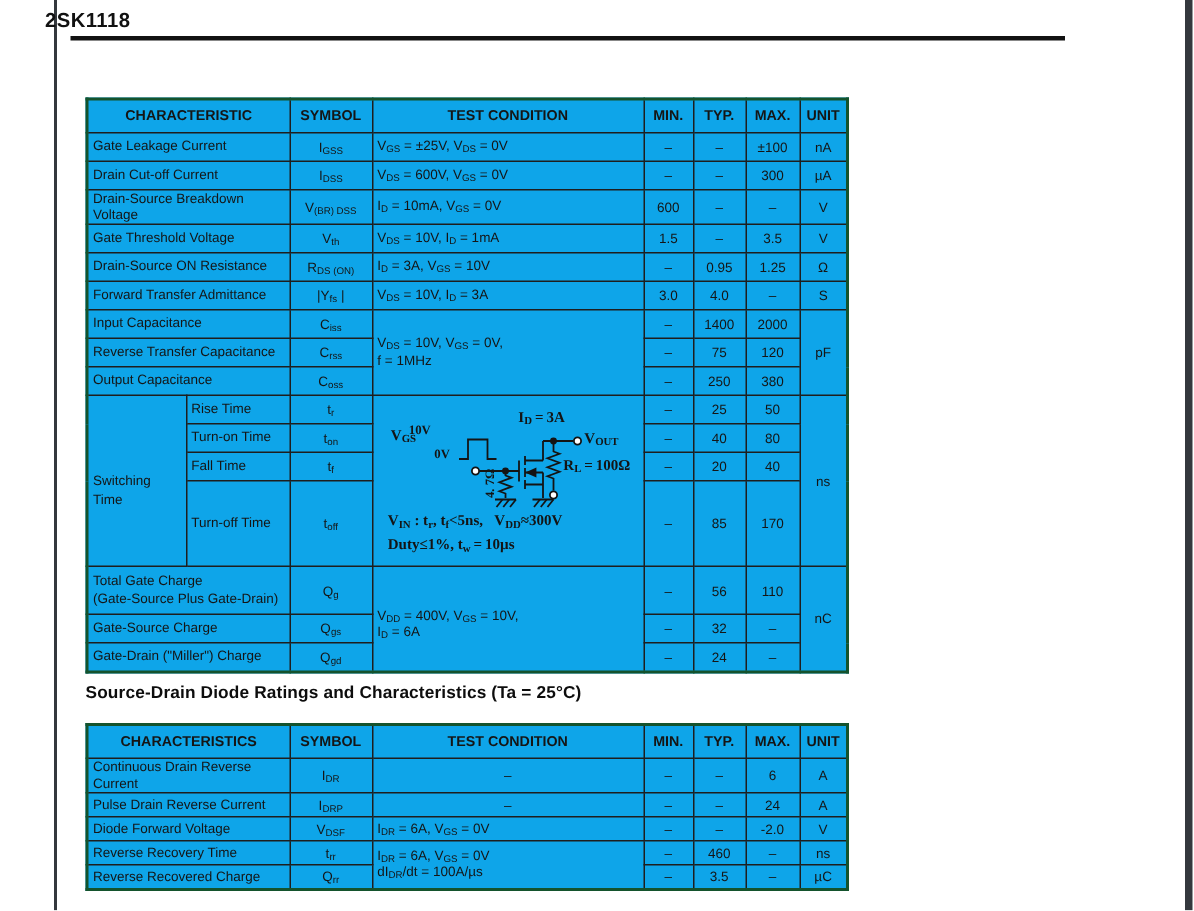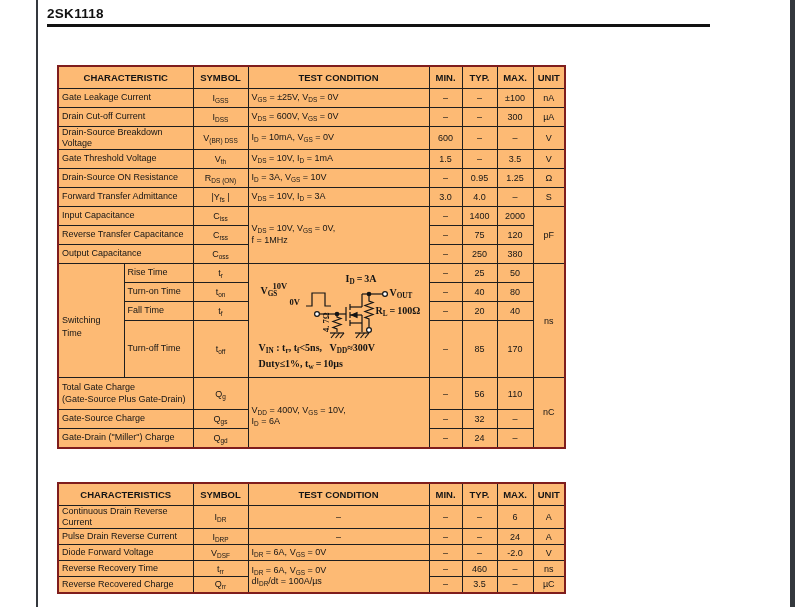--- a/index.html
+++ b/index.html
@@ -1,27 +1,27 @@
 <!DOCTYPE html>
 <html><head>
 <meta charset="utf-8">
 <style>
   html,body { margin:0; padding:0; background:#fff; }
   #page {
     position:relative; width:796px; height:607px; background:#ffffff;
     font-family:"Liberation Sans", sans-serif; color:#111; overflow:hidden;
   }
   .vline { position:absolute; top:0; height:607px; background:#34383d; }
-  #part-number { position:absolute; left:47px; top:6px; font-size:13.5px; font-weight:bold; letter-spacing:.3px;text-align:right; }
+  #part-number { position:absolute; left:30px; top:6px; font-size:13.5px; font-weight:bold; letter-spacing:.3px;text-align:right; }
   #header-rule { position:absolute; left:47px; top:24px; width:663px; height:3px; background:#121212; }
   .section-title { position:absolute; font-size:11.5px; font-weight:bold; letter-spacing:.1px; color:#0d0d0d; }
   #title-1 { left:72px; top:40px; }
   #title-2 { left:57px; top:456px; }
 
-  table.tbl { position:absolute; border-collapse:collapse; table-layout:fixed; background:#fdba74; border:2px solid #7f1d1d; }
+  table.tbl { position:absolute; border-collapse:collapse; table-layout:fixed; background:#0ea5e9; border:2px solid #14532d; }
   .tbl th, .tbl td { border:1px solid #1e1e1e; font-size:9px; padding:0 3px; vertical-align:middle; color:#151515; }
   .tbl th { font-size:9.5px; font-weight:bold; text-align:center; padding:0 1px; }
   .c-char { text-align:left; padding-left:4px; white-space:pre-line; line-height:1.25; }
   .c-test { text-align:left; padding-left:6px; white-space:pre-line; line-height:1.3; }
   .c-mid  { text-align:center; }
   .v-top  { vertical-align:top; padding-top:3px; }
   sub { font-size:0.72em; vertical-align:-0.25em; line-height:0; }
 
   
   td.circuit-cell { padding:0; vertical-align:top; }
@@ -255,20 +255,21 @@
     <tr style="height:19px;">
       <td colspan="2" class="c-char">Gate-Drain ("Miller") Charge</td>
       <td class="c-mid"><span>Q</span><sub>gd</sub></td>
       <td class="c-mid">–</td>
       <td class="c-mid">24</td>
       <td class="c-mid">–</td>
     </tr>
   </tbody>
     </table>
 
+  <div id="title-2" class="section-title">Source-Drain Diode Ratings and Characteristics (Ta = 25°C)</div>
 
   <table class="tbl" style="left:57px; top:482px; width:509px;">
     <colgroup>
       <col style="width:135px">
         <col style="width:55px">
         <col style="width:181px">
       <col style="width:33px">
         <col style="width:35px">
         <col style="width:36px">
         <col style="width:32px">

